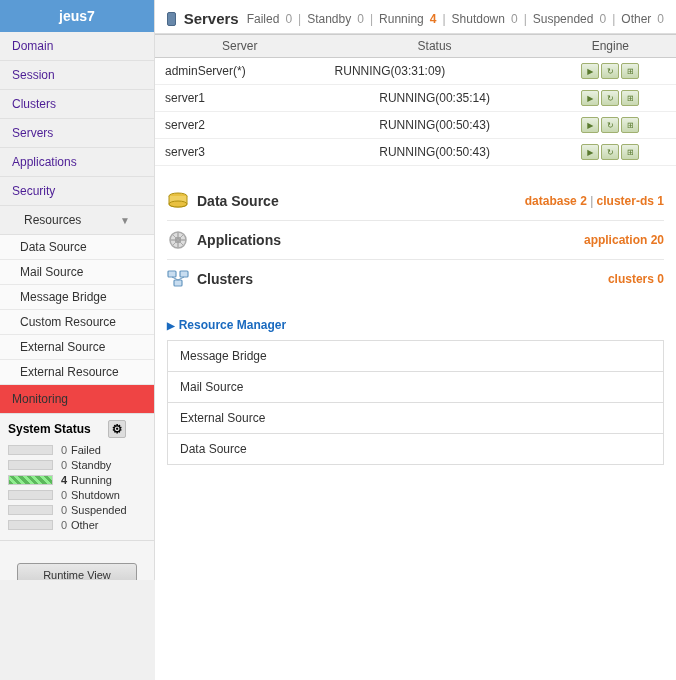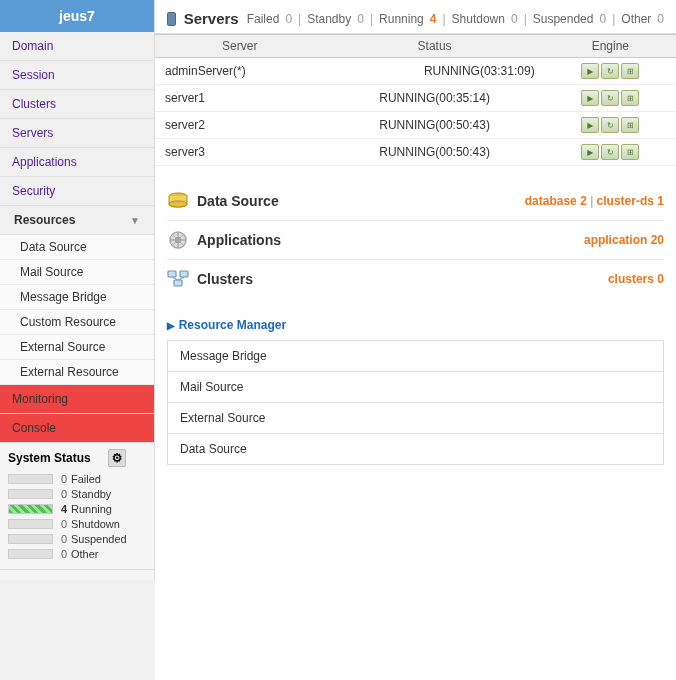--- a/index.html
+++ b/index.html
@@ -28,29 +28,28 @@
 
     .sidebar-item {
       padding: 7px 12px;
       border-bottom: 1px solid #e0e0e0;
       color: #4c1d95;
       cursor: pointer;
       background: #f0f0f0;
     }
 
     .sidebar-resources-header {
-      padding: 7px 14px;
+      padding: 7px 24px;
       border-bottom: 1px solid #e0e0e0;
       color: #333;
       background: #f0f0f0;
       display: flex;
       align-items: center;
       justify-content: space-between;
       cursor: pointer;
-      font-weight: bold;
     }
 
     .sidebar-sub-item {
       padding: 5px 12px 5px 20px;
       border-bottom: 1px solid #e8e8e8;
       color: #333;
       cursor: pointer;
       background: #fafafa;
     }
 
@@ -322,23 +321,20 @@
   </div>
   <div class="sidebar-sub-item">
     <span>External Source</span>
   </div>
   <div class="sidebar-sub-item">
     <span>External Resource</span>
   </div>
 
   <div class="sidebar-monitoring">
     <span>Monitoring</span>
-  </div>
-  <div class="sidebar-monitoring">
-    <span>Console</span>
   </div>
 
   <div class="system-status-section">
     <div class="system-status-title">
       <span>System Status</span>
       <span style="font-size:12px; cursor:pointer; margin-left:4px; background:#ddd; border:1px solid #bbb; padding:1px 3px; border-radius:2px;">⚙</span>
     </div>
 
     <div class="status-bar-row">
       <div class="status-bar-bg"></div>
@@ -412,21 +408,21 @@
     <thead>
       <tr>
         <th><span>Server</span></th>
         <th><span>Status</span></th>
         <th><span>Engine</span></th>
       </tr>
     </thead>
     <tbody>
       <tr>
         <td>adminServer(*)</td>
-        <td class="running-status" style="text-align:right;">RUNNING(03:31:09)</td>
+        <td class="running-status" style="text-align:left;">RUNNING(03:31:09)</td>
         <td>
           <div class="engine-icons">
             <span class="engine-icon">▶</span>
             <span class="engine-icon">↻</span>
             <span class="engine-icon">⊞</span>
           </div>
         </td>
       </tr>
       <tr>
         <td>server1</td>

